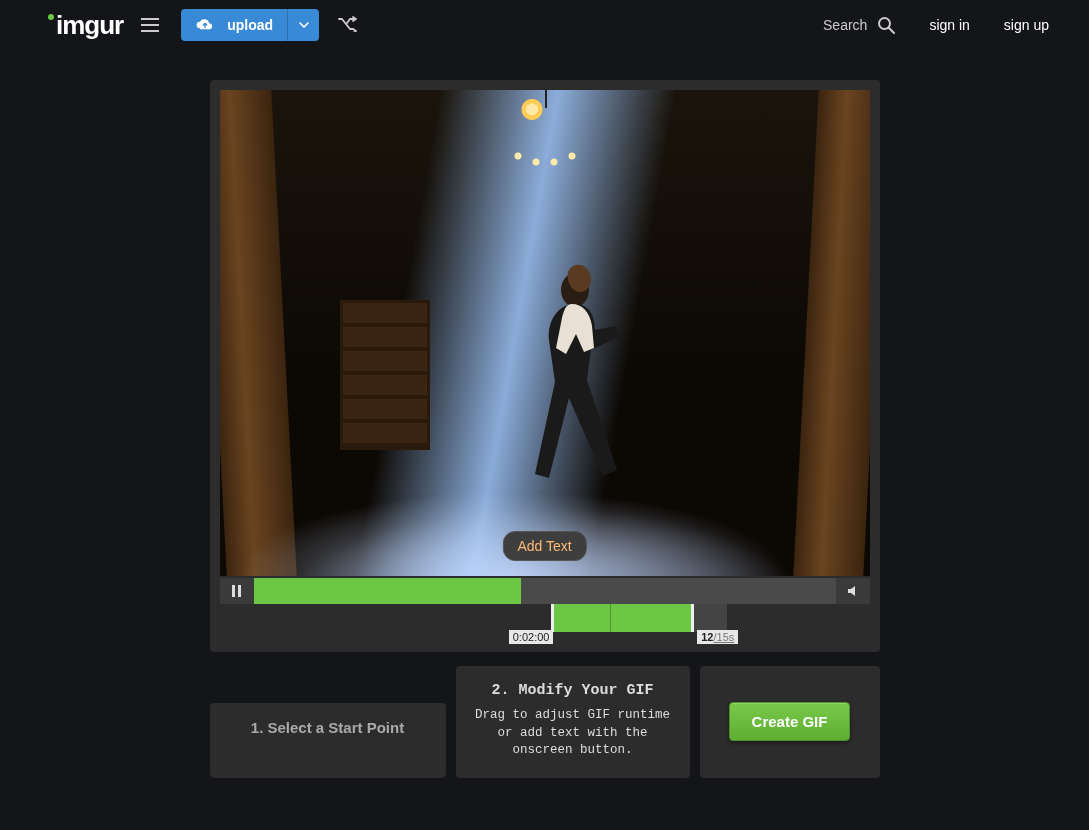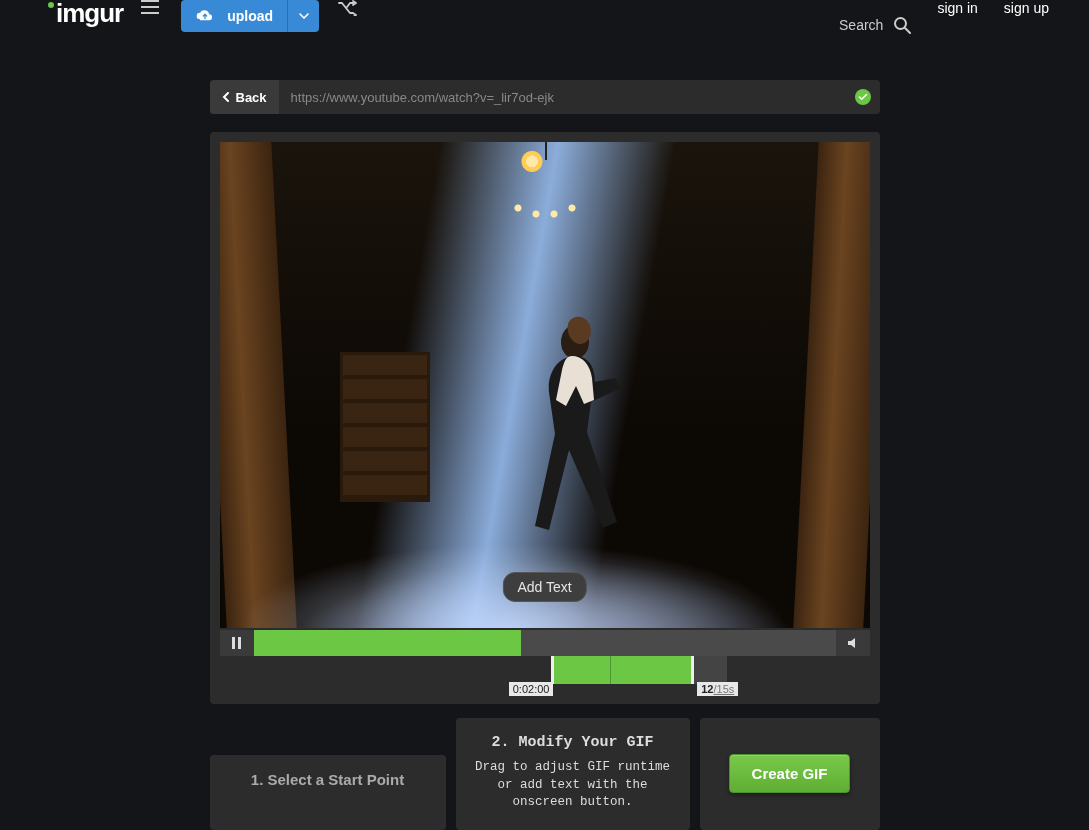--- a/index.html
+++ b/index.html
@@ -9,20 +9,21 @@
     font-family: "Helvetica Neue", Helvetica, Arial, sans-serif;
     font-size: 14px;
     width: 1089px;
     height: 830px;
     overflow: hidden;
   }
   
   .topnav {
     height: 50px;
     display: flex;
+    align-items: center;
     padding: 0 40px 0 48px;
   }
   .logo {
     font-family: Arial, sans-serif;
     font-weight: 700;
     font-size: 26px;
     color: #fff;
     letter-spacing: -1px;
     display: flex;
     align-items: flex-start;
@@ -70,21 +71,21 @@
     cursor: pointer;
   }
   .topnav-spacer { flex: 1; }
   .search {
     display: flex; align-items: center; gap: 10px;
     color: #ccc; cursor: pointer;
     font-size: 14px;
   }
   .search svg { stroke: #ccc; }
   .signin, .signup {
-    margin-left: 26px;
+    margin-left: 34px;
     color: #fff; font-size: 14px; cursor: pointer;
   }
   
   .main {
     width: 670px;
     margin: 30px auto 0;
   }
   
   .url-row {
     height: 34px;
@@ -171,23 +172,23 @@
     position:absolute; left:300px; bottom:40px; width:120px; height:280px;
   }
   .dancer svg { width:100%; height:100%; }
   .floor-glow{
     position:absolute; left:0; right:0; bottom:0; height:120px;
     background: radial-gradient(ellipse 60% 100% at 45% 100%, rgba(200,220,255,0.8), transparent 70%);
   }
   .add-text-btn {
     position: absolute;
     left: 50%; transform: translateX(-50%);
-    bottom: 26px;
+    bottom: 15px;
     background: #3e3e3e;
-    color: #e5e5e5;
+    color: #fdba74;
     border: 1px solid #555;
     border-radius: 12px;
     padding: 6px 14px;
     font-size: 14px;
     cursor: pointer;
   }
   
   .play-row {
     margin-top: 2px;
     height: 26px;
@@ -312,36 +313,20 @@
         <circle cx="7.5" cy="7.5" r="5.5" stroke-width="2" fill="none"></circle>
         <path d="M12 12l5 5" stroke-width="2" stroke-linecap="round"></path>
       </svg>
   </div>
   <div class="signin">sign in</div>
   <div class="signup">sign up</div>
 </div>
 
 <div class="main">
 
-  <div class="url-row">
-    <div class="back-btn">
-      <svg width="8" height="10" viewBox="0 0 8 10">
-          <path d="M6 1L2 5l4 4" stroke-width="2" fill="none" stroke-linecap="round"></path>
-        </svg>
-      <span>Back</span>
-    </div>
-    <div class="url-text">https://www.youtube.com/watch?v=_lir7od-ejk</div>
-    <div class="url-check">
-      <span class="check-badge">
-        <svg width="10" height="8" viewBox="0 0 10 8">
-            <path d="M1.5 4l2.2 2.2L8.5 1.5" stroke="#fff" stroke-width="1.6" fill="none" stroke-linecap="round" stroke-linejoin="round"></path>
-          </svg>
-      </span>
-    </div>
-  </div>
 
   <div class="video-card">
     <div class="video-frame">
       <div class="scene">
         <div class="curtain-l"></div>
         <div class="curtain-r"></div>
         <div class="bookshelf"></div>
         <div class="chandelier">
             <div class="chandelier-arms"></div>
           </div>

